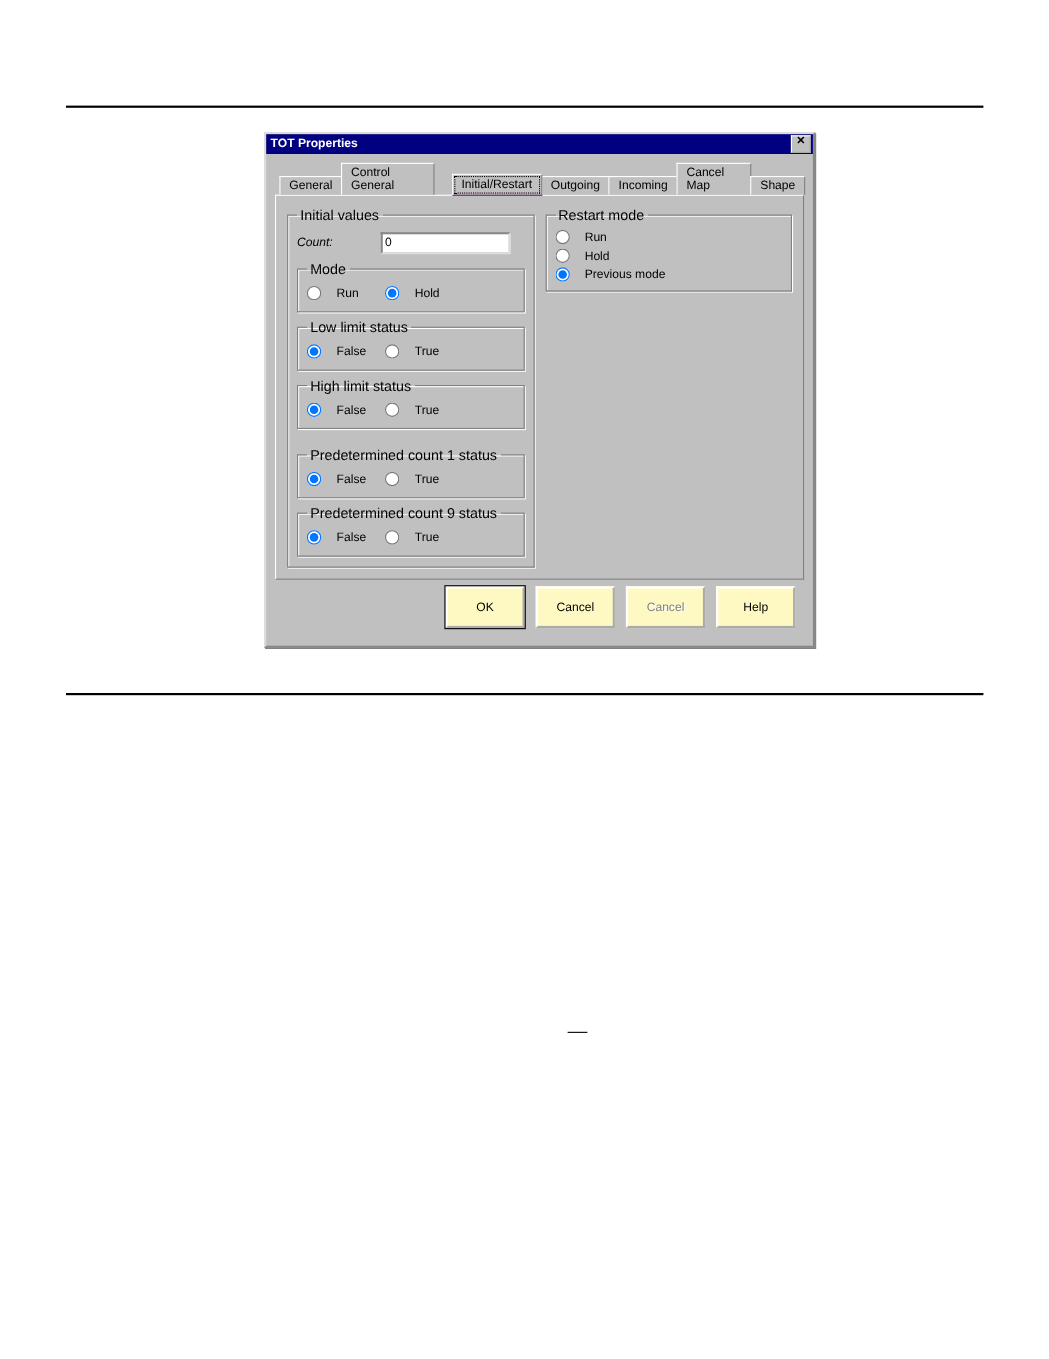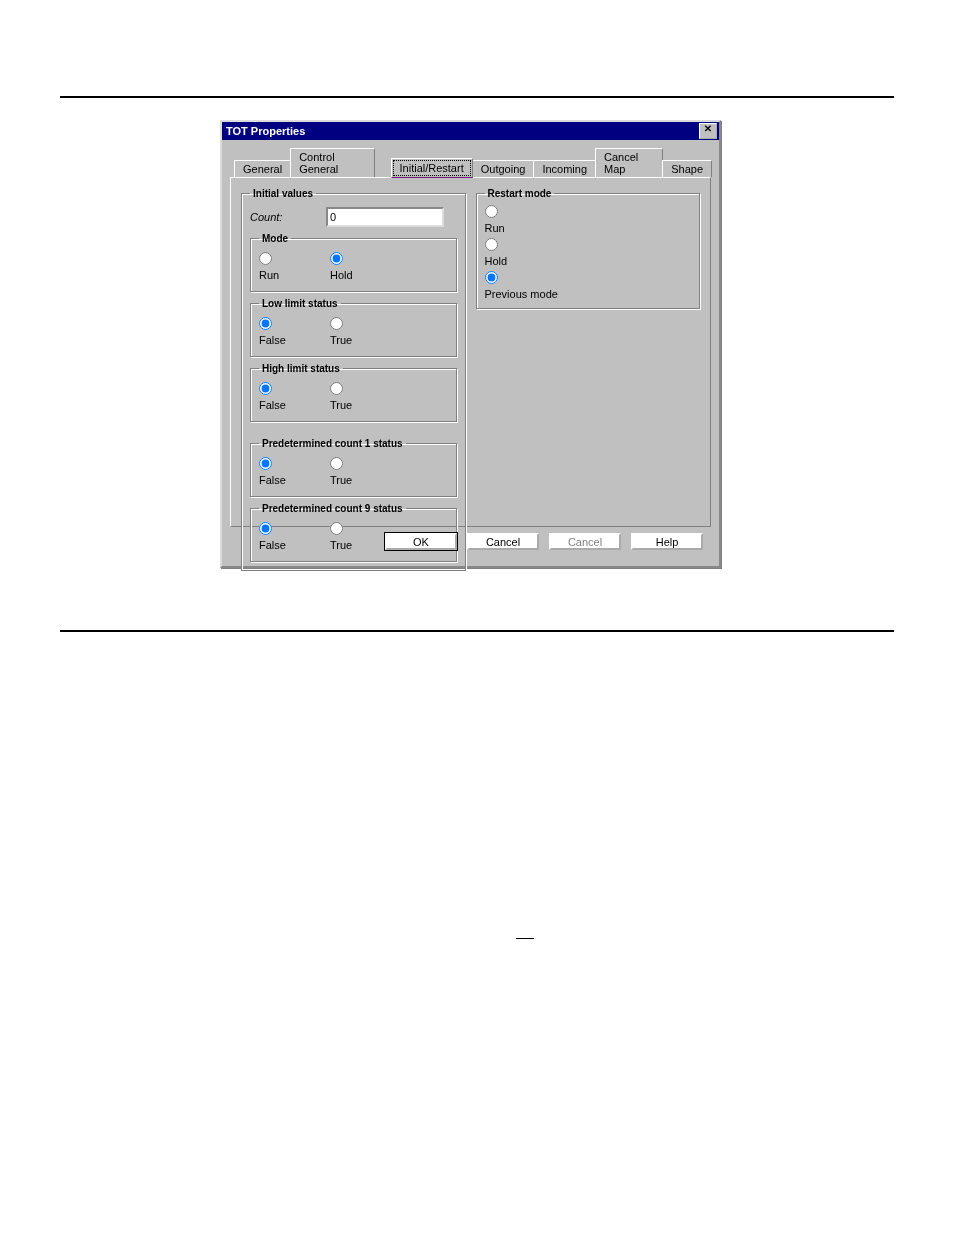--- a/index.html
+++ b/index.html
@@ -13,21 +13,21 @@
     height: 1235px;
     position: relative;
   }
   .hr-line {
     border: none;
     border-top: 2px solid #000;
     margin: 0 60px;
   }
   .dialog {
     position: absolute;
-    left: 220px;
+    left: 240px;
     top: 120px;
     width: 497px;
     background: #c0c0c0;
     border: 2px outset #dcdcdc;
     box-shadow: 1px 1px 0 #808080;
   }
   .titlebar {
     background: #000080;
     color: #fff;
     height: 18px;
@@ -96,61 +96,59 @@
     flex-direction:column;
     gap:6px;
   }
   fieldset {
     border: 1px solid #808080;
     box-shadow: inset 1px 1px 0 #fff, 1px 1px 0 #fff;
     margin: 0;
     padding: 6px 8px 8px 8px;
   }
   legend {
-    font-size: 10px;
+    font-size: 13px;
     padding: 0 3px;
     color: #000;
-    font-weight: bold;
   }
   .row {
     display: flex;
     align-items: center;
     gap: 6px;
     margin: 2px 0;
   }
   .count-row { margin-bottom:6px; }
   .count-label { width: 70px; font-style: italic; }
   input[type=text] {
     width: 110px;
     height: 16px;
     border: 2px inset #dcdcdc;
     background:#fff;
     font: inherit;
     padding: 0 2px;
   }
   .radio {
     display:flex;
-    align-items:flex-start;
-    gap:4px;
+    align-items:flex-end;
+    gap:14px;
     cursor:pointer;
     min-width: 65px;
-    flex-direction: column;
   }
   .radio input { margin:0; }
   .radio-col { display:flex; flex-direction:column; gap:4px; }
   .buttons {
     display:flex;
     justify-content:flex-end;
     gap:10px;
     padding: 6px 8px 8px 0;
   }
   button.dlg {
     width: 72px;
-    height: 17px;
-    background:#ffffff;
+    height: 38px;
+    background:#fef9c3;
     border: 2px outset #fff;
     font:inherit;
     cursor:pointer;
   }
   button.dlg.default {
     outline: 1px solid #000;
     outline-offset: 0;
   }
   button.dlg:disabled {
     color:#808080;

